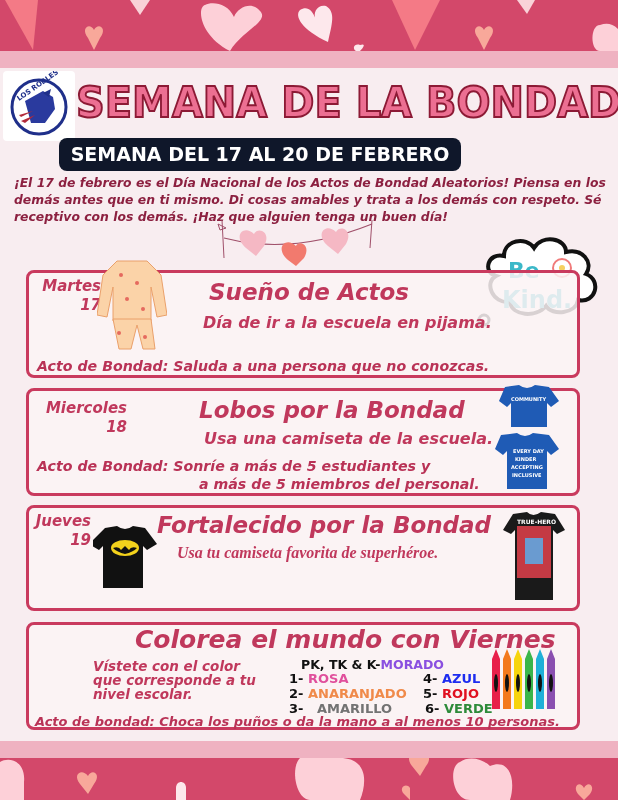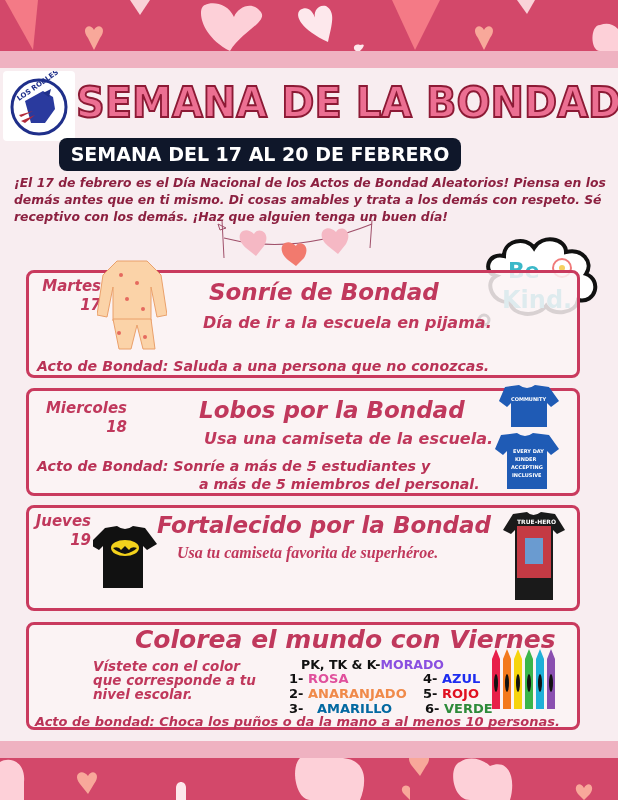--- a/index.html
+++ b/index.html
@@ -136,21 +136,21 @@
   <svg style="position:absolute;left:68px;top:-18px" width="70" height="96">
     <path d="M20 6 l30 0 l14 14 l6 40 l-10 2 l-6 -30 l0 34 l-38 0 l0 -34 l-6 30 l-10 -2 l6 -40z" fill="#fbd3a8" stroke="#eaa06a"></path>
     <path d="M16 64 l38 0 l4 30 l-12 0 l-6 -24 l-6 24 l-12 0z" fill="#fbd3a8" stroke="#eaa06a"></path>
     <circle cx="24" cy="20" r="2" fill="#e56a5e"></circle>
       <circle cx="40" cy="28" r="2" fill="#e56a5e"></circle>
     <circle cx="30" cy="44" r="2" fill="#e56a5e"></circle>
       <circle cx="46" cy="54" r="2" fill="#e56a5e"></circle>
     <circle cx="22" cy="78" r="2" fill="#e56a5e"></circle>
       <circle cx="48" cy="82" r="2" fill="#e56a5e"></circle>
   </svg>
-  <div class="card-title" style="left:180px;top:6px;">Sonríe de Bondad</div>
+  <div class="card-title" style="left:180px;top:6px;">Sueño de Actos</div>
   <div class="card-sub" style="left:174px;top:40px;">Día de ir a la escuela en pijama.</div>
   <div class="act" style="left:8px;top:84px;">Acto de Bondad: Saluda a una persona que no conozcas.</div>
 </div>
 
 <div class="card" style="top:388px;height:108px;">
   <div class="day" style="left:2px;top:8px;width:96px;">
     <div>Miercoles</div>
     <div>18</div>
   </div>
   <div class="card-title" style="left:170px;top:6px;">Lobos por la Bondad</div>
@@ -201,21 +201,21 @@
   <div class="grade-head" style="left:272px;top:32px;">
     <span>PK, TK &amp; K-</span><span style="color:#8a4fe0;">MORADO</span>
   </div>
   <div class="grade" style="left:260px;top:46px;">
     <span class="num">1-</span> <span style="color:#e0509c;">ROSA</span>
   </div>
   <div class="grade" style="left:260px;top:61px;">
     <span class="num">2-</span> <span style="color:#f08a4a;">ANARANJADO</span>
   </div>
   <div class="grade" style="left:260px;top:76px;">
-    <span class="num">3-</span>&nbsp;&nbsp; <span style="color:#0369a1;">AMARILLO</span>
+    <span class="num">3-</span>&nbsp;&nbsp; <span style="color:#737373;">AMARILLO</span>
   </div>
   <div class="grade" style="left:394px;top:46px;">
     <span class="num">4-</span> <span style="color:#1d2cf0;">AZUL</span>
   </div>
   <div class="grade" style="left:394px;top:61px;">
     <span class="num">5-</span> <span style="color:#e01020;">ROJO</span>
   </div>
   <div class="grade" style="left:396px;top:76px;">
     <span class="num">6-</span> <span style="color:#2e8b3a;">VERDE</span>
   </div>

